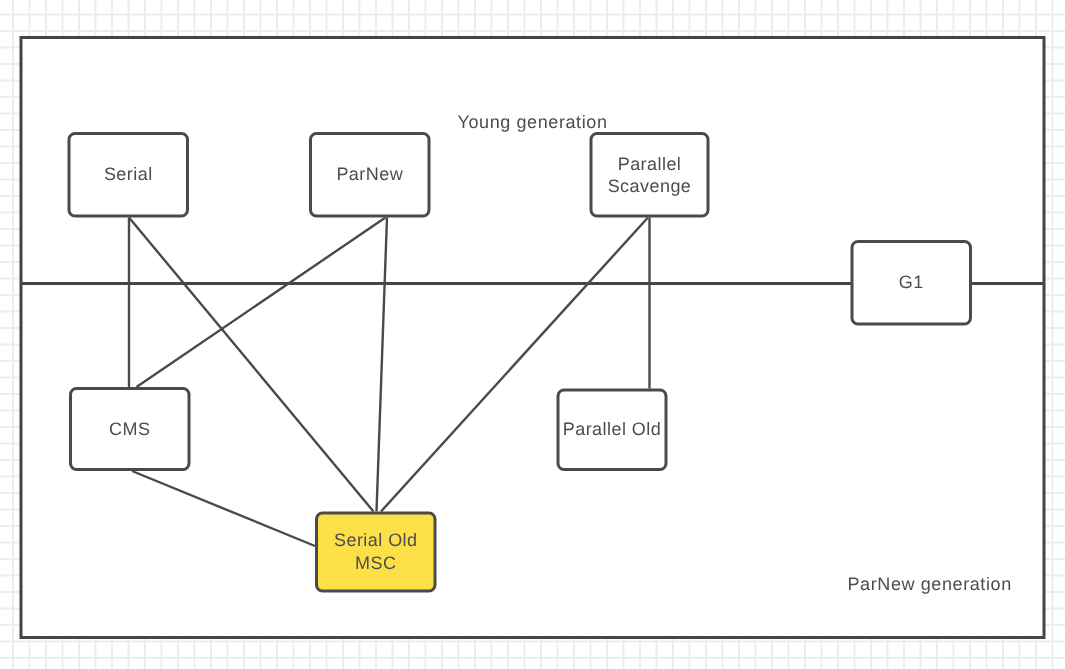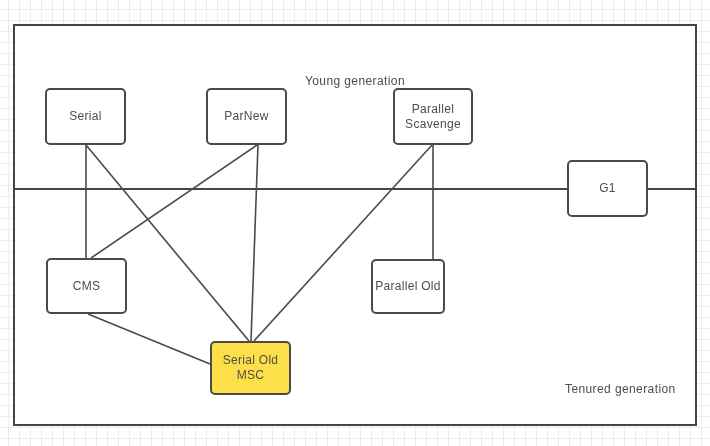--- a/index.html
+++ b/index.html
@@ -72,21 +72,21 @@
     <line x1="86" y1="145" x2="249" y2="341" stroke="#4a4a4a" stroke-width="1.6"></line>
     <line x1="257" y1="145" x2="91" y2="258" stroke="#4a4a4a" stroke-width="1.6"></line>
     <line x1="258" y1="145" x2="251" y2="341" stroke="#4a4a4a" stroke-width="1.6"></line>
     <line x1="433" y1="145" x2="433" y2="259" stroke="#4a4a4a" stroke-width="1.6"></line>
     <line x1="432" y1="145" x2="254" y2="341" stroke="#4a4a4a" stroke-width="1.6"></line>
     <line x1="88" y1="314" x2="210" y2="364" stroke="#4a4a4a" stroke-width="1.6"></line>
   </svg>
 
 <div id="young-label" class="region-label" style="left: 13px; width: 684px; top: 34px;">Young generation</div>
 
-<div id="tenured-label" class="region-label" style="left: 565px; top: 382px;">Tenured generation</div>
+<div id="tenured-label" class="region-label" style="left: 565px; top: 382px;">ParNew generation</div>
 
 <div id="nodes">
     <div class="node" style="left: 45px; top: 88px; width: 81px; height: 57px; border-color: rgb(74, 74, 74); background: rgb(255, 255, 255); color: rgb(77, 77, 77); text-align: right;"><span>Serial</span></div>
     <div class="node" style="left: 206px; top: 88px; width: 81px; height: 57px; border-color: rgb(74, 74, 74); background: rgb(255, 255, 255); color: rgb(77, 77, 77);"><span>ParNew</span></div>
     <div class="node" style="left: 393px; top: 88px; width: 80px; height: 57px; border-color: rgb(74, 74, 74); background: rgb(255, 255, 255); color: rgb(77, 77, 77); justify-content: center;"><span>Parallel
 Scavenge</span></div>
     <div class="node" style="left: 567px; top: 160px; width: 81px; height: 57px; border-color: rgb(74, 74, 74); background: rgb(255, 255, 255); color: rgb(77, 77, 77);"><span>G1</span></div>
     <div class="node" style="left: 46px; top: 258px; width: 81px; height: 56px; border-color: rgb(74, 74, 74); background: rgb(255, 255, 255); color: rgb(77, 77, 77);"><span>CMS</span></div>
     <div class="node" style="left: 371px; top: 259px; width: 74px; height: 55px; border-color: rgb(74, 74, 74); background: rgb(255, 255, 255); color: rgb(77, 77, 77);"><span>Parallel Old</span></div>
     <div class="node" style="left: 210px; top: 341px; width: 81px; height: 54px; border-color: rgb(74, 74, 74); background: #fde047; color: rgb(77, 77, 77);"><span>Serial Old

